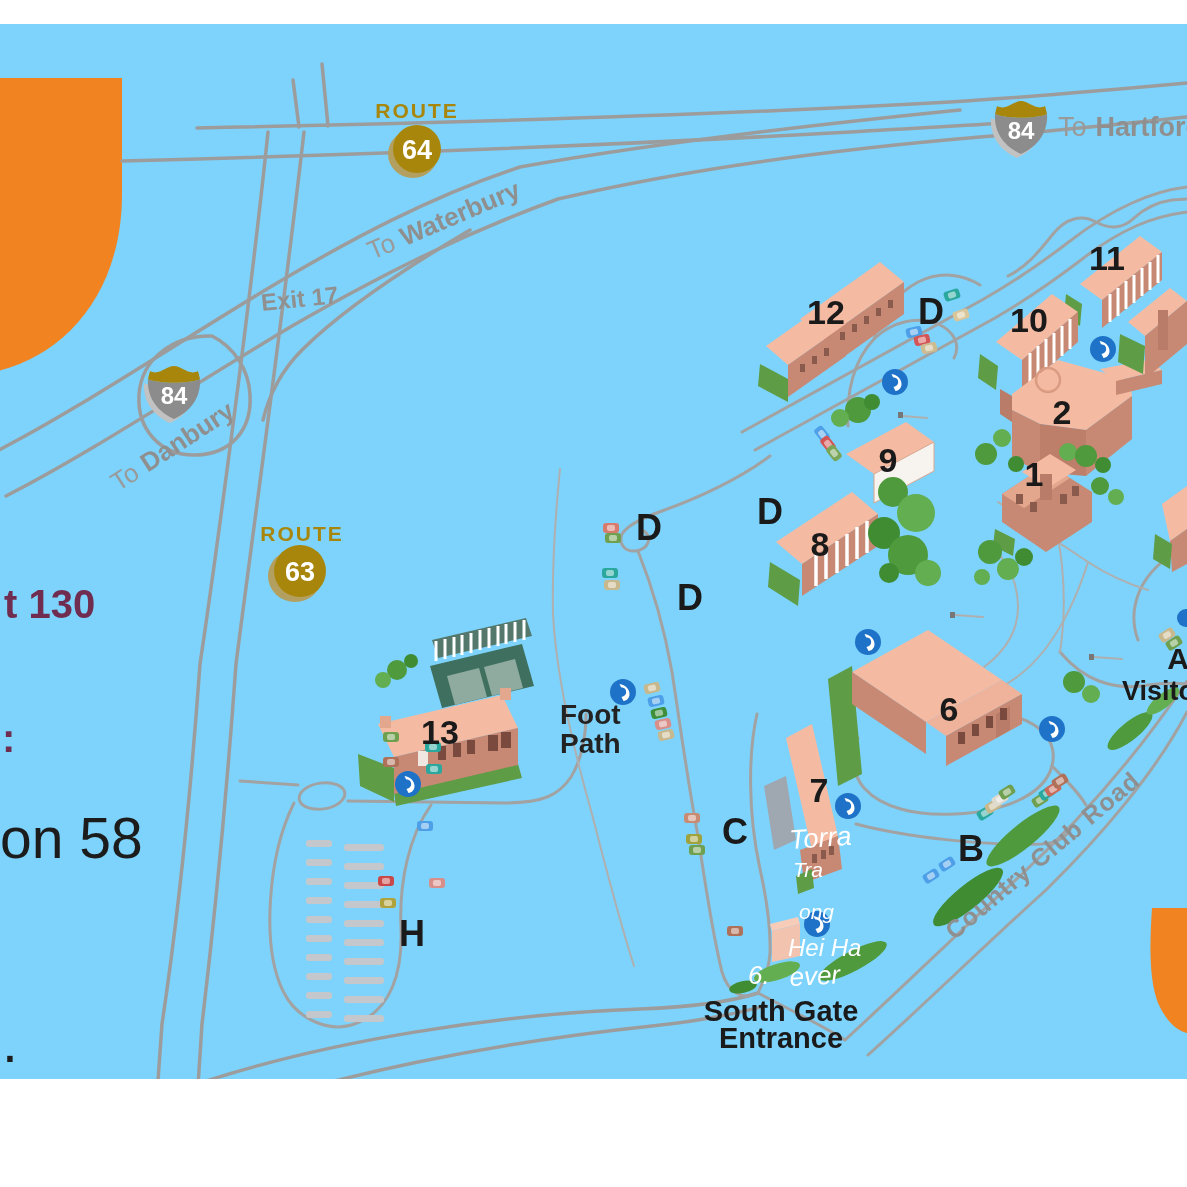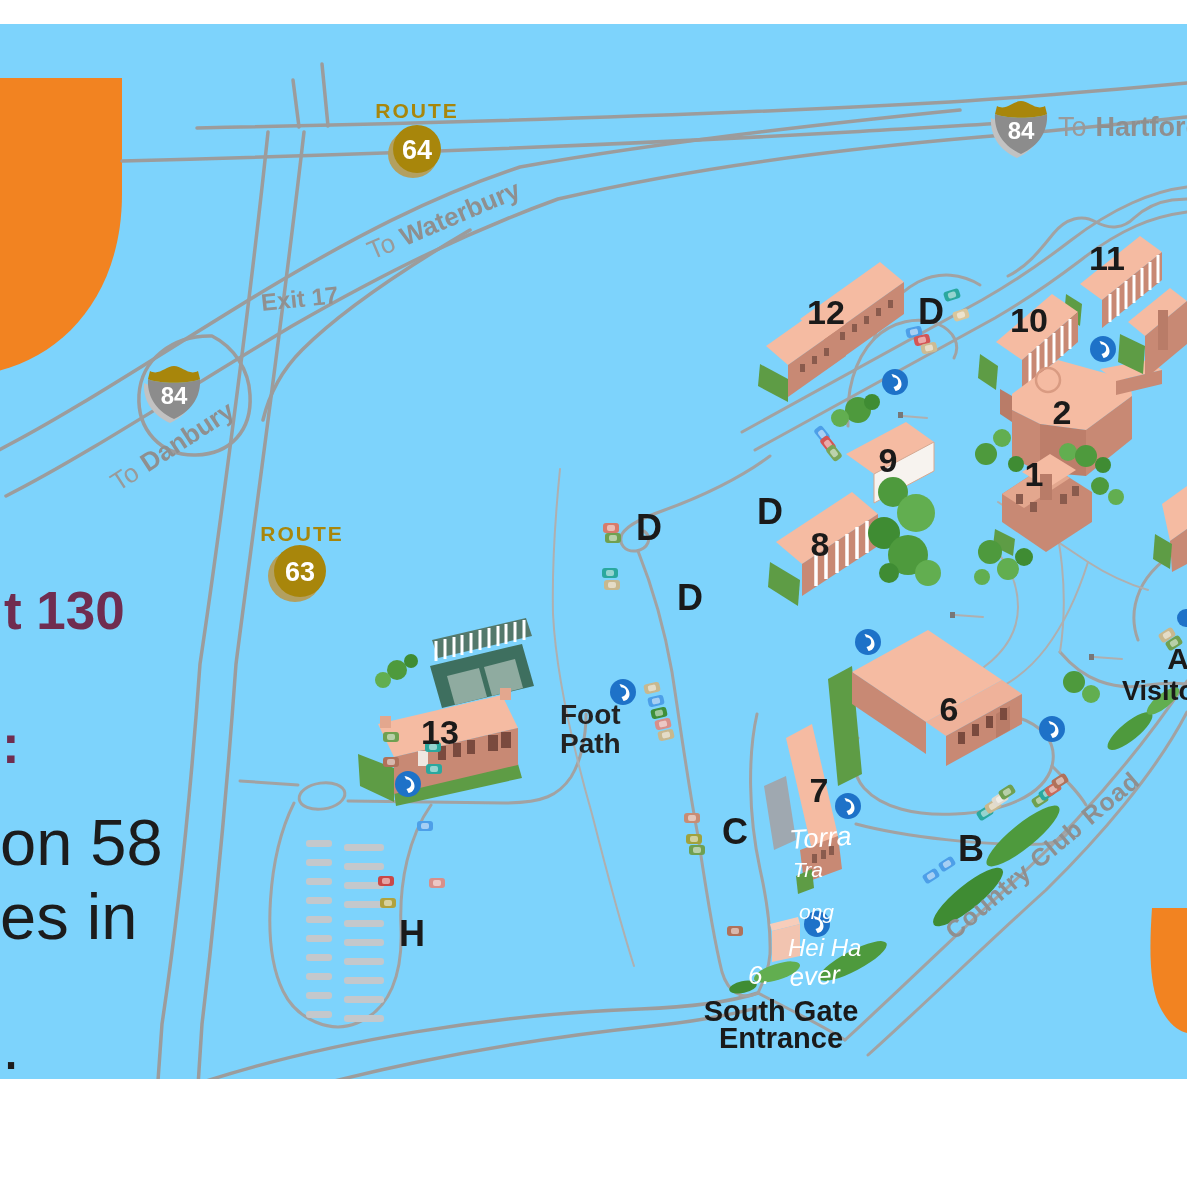--- a/index.html
+++ b/index.html
@@ -1,21 +1,21 @@
 <!DOCTYPE html>
 <html><head>
 <meta charset="utf-8">
 <style>
   html,body{margin:0;padding:0;background:#fff;}
   .stage{position:relative;width:1187px;height:1055px;background:#7dd3fc;overflow:hidden;
          font-family:"Liberation Sans",sans-serif;margin-top:24px;}
   .stage svg{position:absolute;left:0;top:0;}
   .frag{position:absolute;line-height:1;white-space:nowrap;}
-  .frag.purple{color:#702D50;font-weight:bold;font-size:53px;}
-  .frag.dark{color:#1C1C1C;font-weight:400;font-size:65px;}
+  .frag.purple{color:#702D50;font-weight:bold;font-size:40px;}
+  .frag.dark{color:#1C1C1C;font-weight:400;font-size:57px;}
   .bottom-line{position:absolute;left:0;top:1180px;width:1187px;height:4px;background:#111;}
   text{font-family:"Liberation Sans",sans-serif;}
   .scriptwhite{font-family:"Liberation Serif",serif;font-style:italic;fill:#ffffff;}
 </style>
 </head>
 <body>
 
 <div class="stage">
 
 <svg width="1187" height="1187" viewBox="0 0 1187 1187">
@@ -605,17 +605,16 @@
     <text x="748" y="960" font-size="26">6.</text>
     <text x="790" y="962" font-size="26" transform="rotate(-3 790 962)">ever</text>
   </g>
 
   <text x="1153" y="1103" font-size="48" font-weight="bold" fill="#F28321">Pa</text>
 </svg>
 
   <div class="frag purple" style="left:4px;top:560px;">t 130</div>
   <div class="frag purple" style="left:2px;top:694px;">:</div>
   <div class="frag dark" style="left:0px;top:786px;">on 58</div>
-  <div class="frag dark" style="left:0px;top:860px;">es in</div>
   <div class="frag dark" style="left:2px;top:990px;">.</div>
 
   <div class="bottom-line"></div>
 </div>
 
 </body></html>

